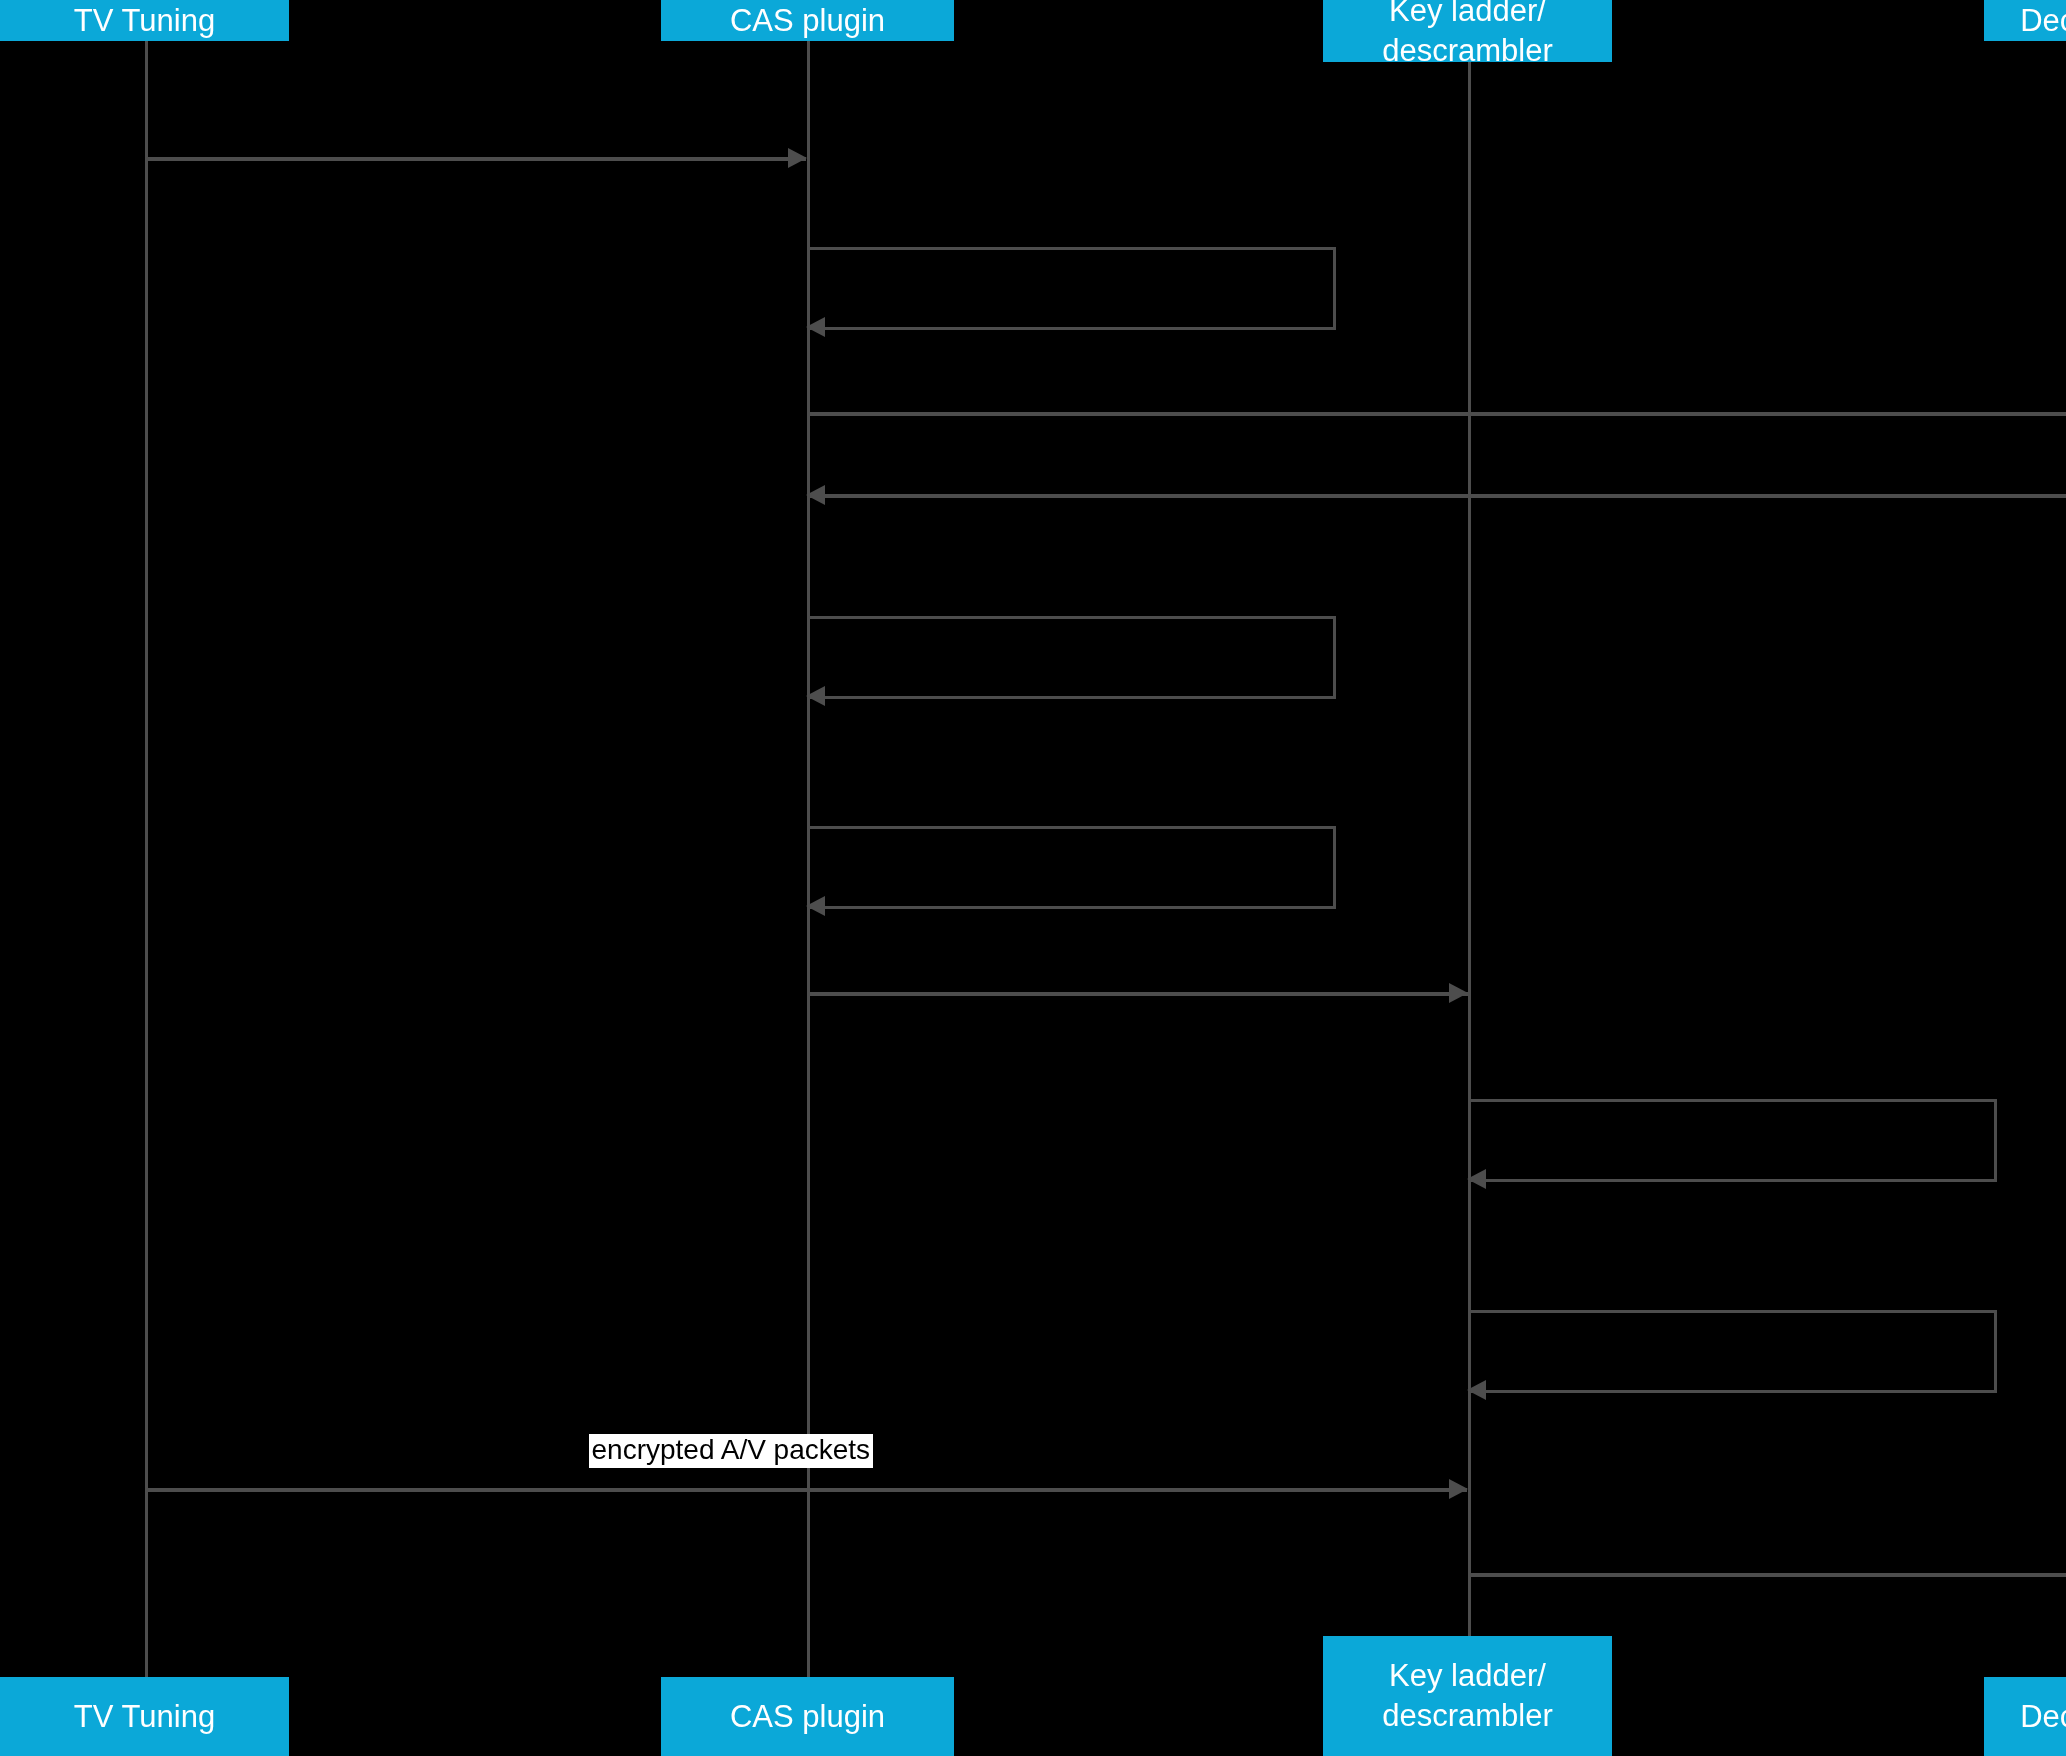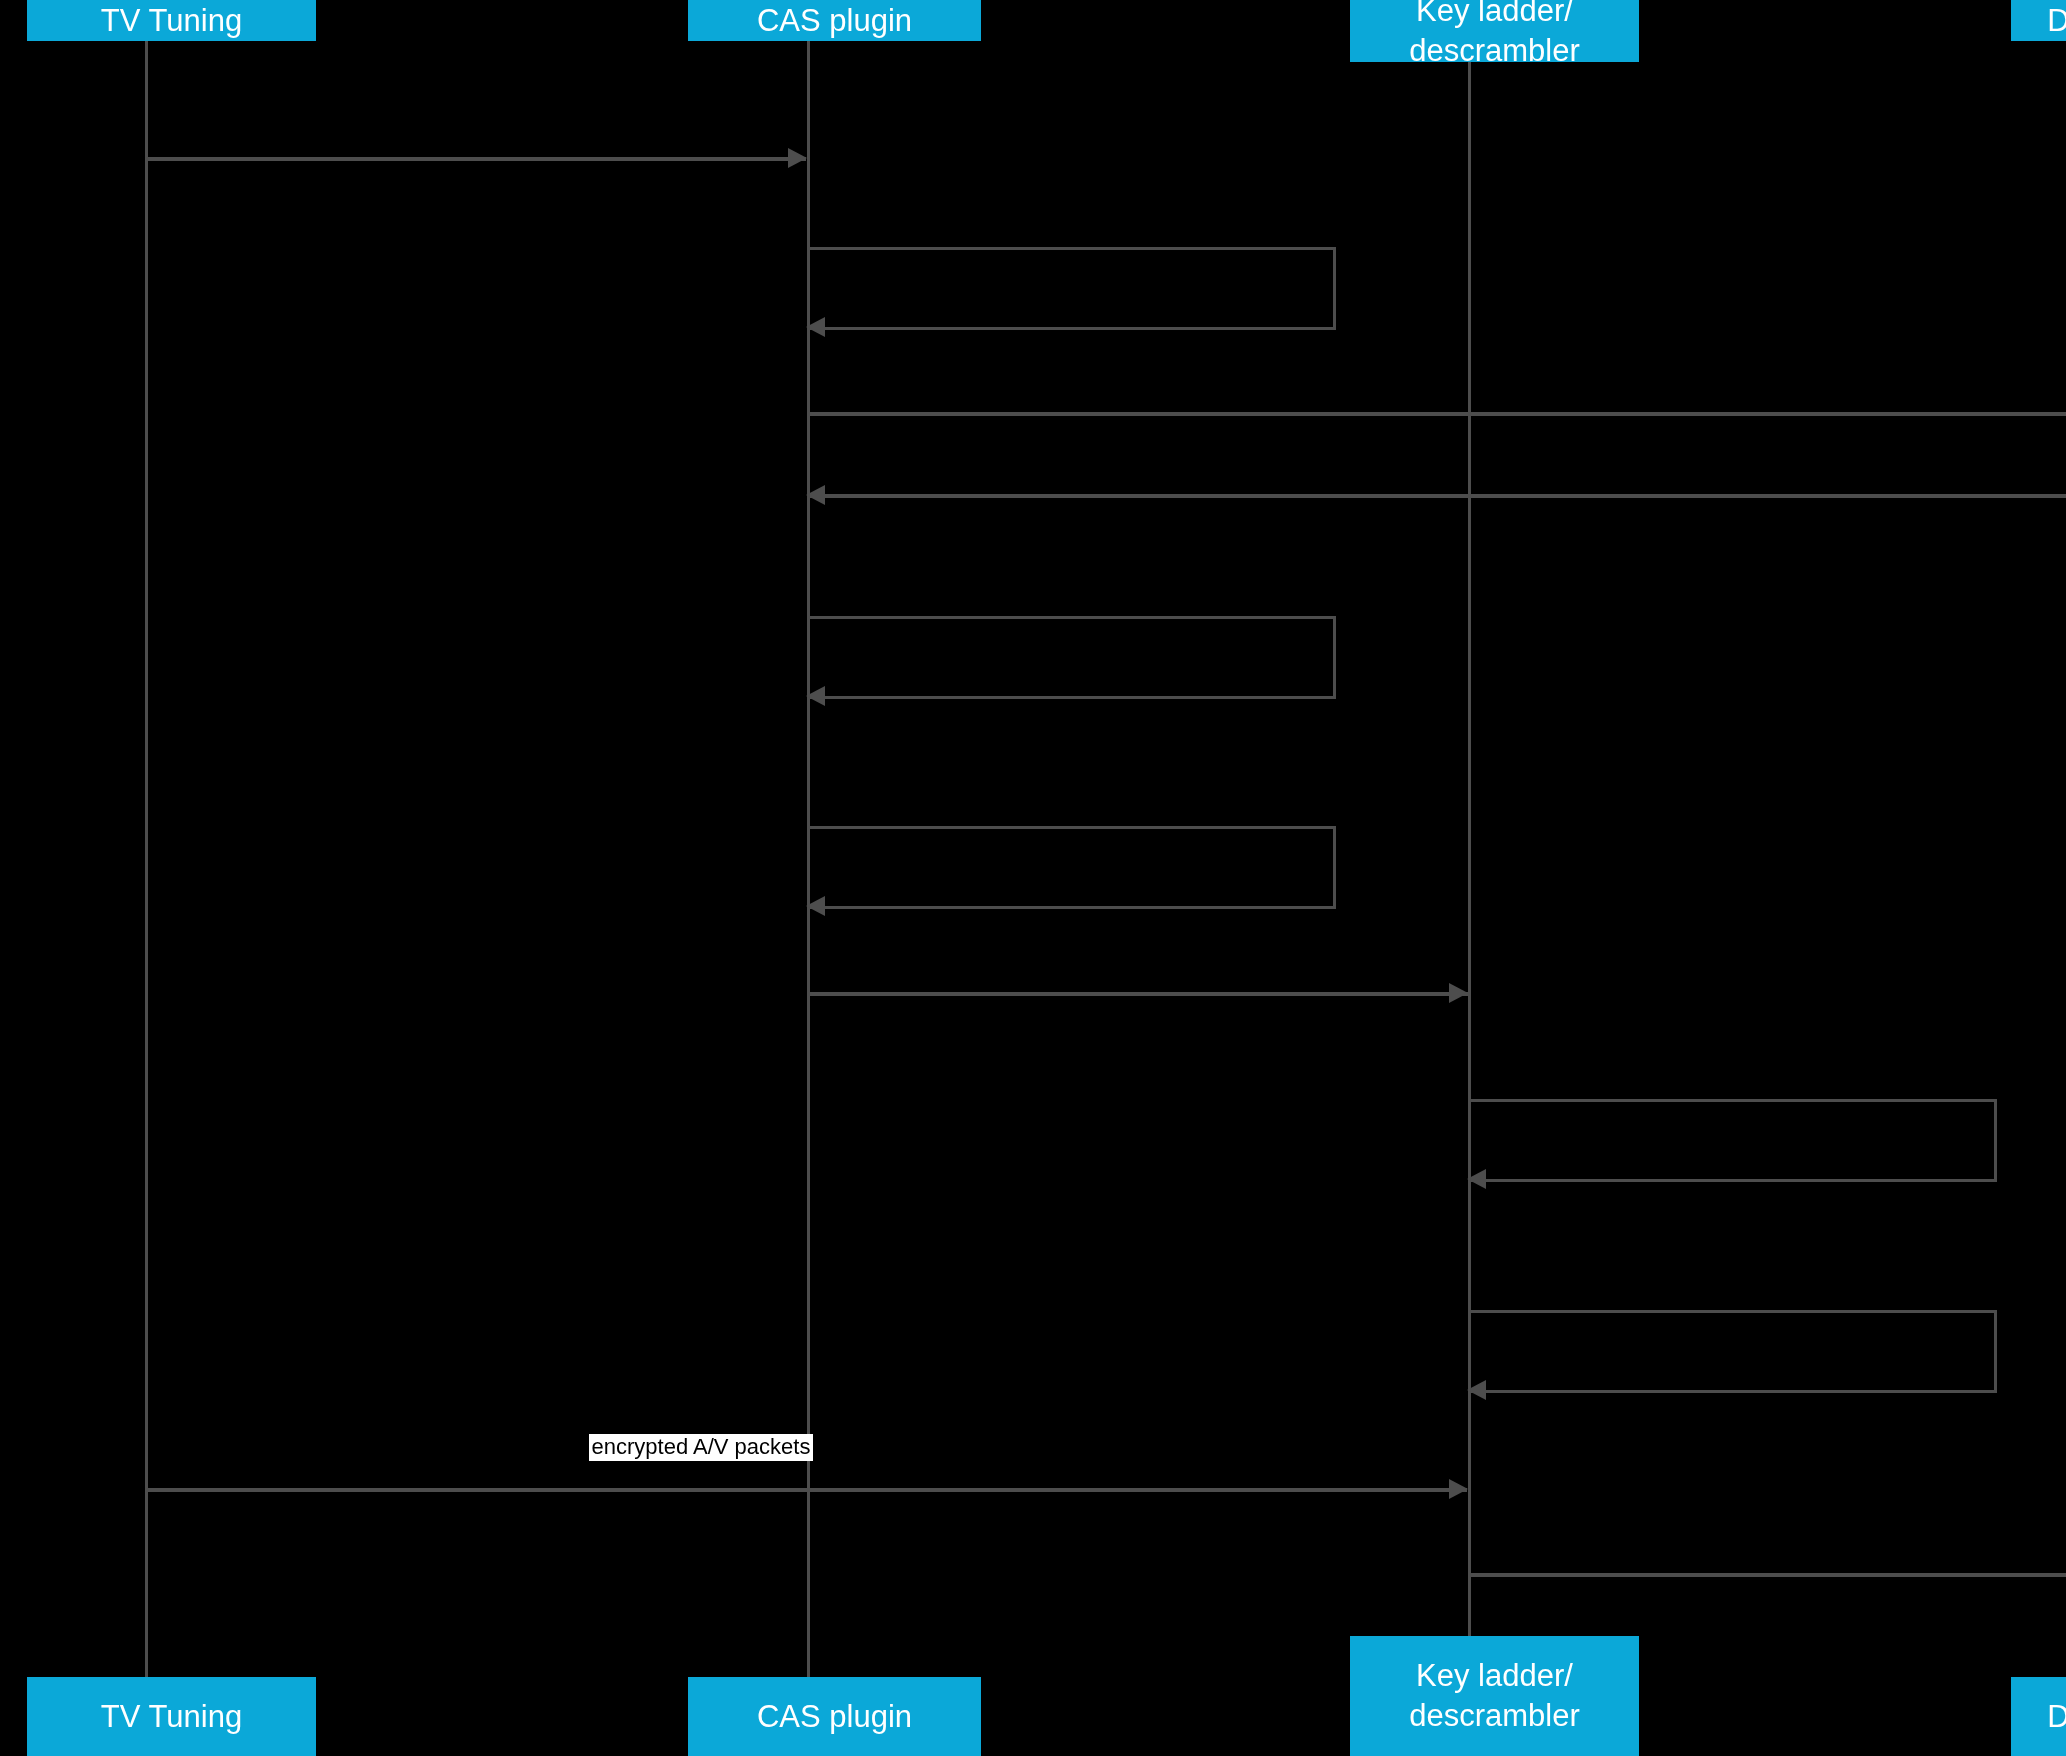--- a/index.html
+++ b/index.html
@@ -30,21 +30,20 @@
     align-items: center;
     justify-content: center;
     text-align: center;
     font-size: 31px;
     line-height: 1.28;
     font-family: "Liberation Sans", sans-serif;
     white-space: pre-line;
     box-sizing: border-box;
     padding: 0 2.5px;
     z-index: 5;
-    margin-left: 27px;
   }
   
   .msg {
     position: absolute;
     height: 3.7px;
     background: #4d4d4d;
     z-index: 3;
   }
   .arrowhead {
     position: absolute;
@@ -71,21 +70,21 @@
     border-left: 0;
     box-sizing: border-box;
     background: transparent;
     z-index: 3;
   }
   
   .msglabel {
     position: absolute;
     background: #ffffff;
     color: #000000;
-    font-size: 22px;
+    font-size: 28px;
     line-height: 1.08;
     font-family: "Liberation Sans", sans-serif;
     padding: 0.8px 2.5px 2.5px 2.5px;
     white-space: nowrap;
     z-index: 8;
   }
 </style>
 </head>
 <body>
 

